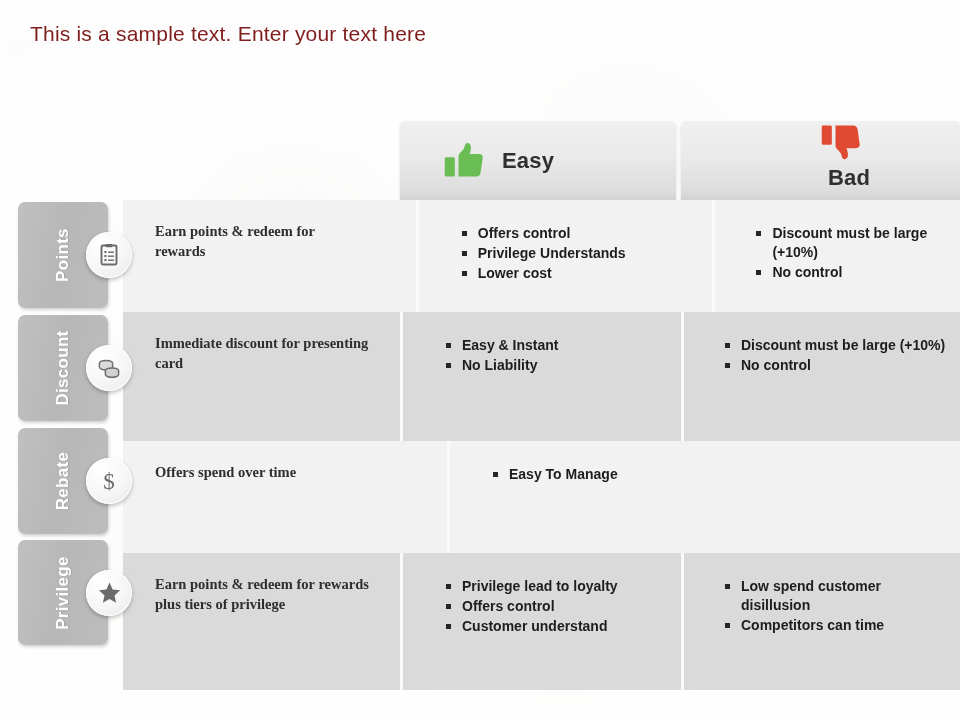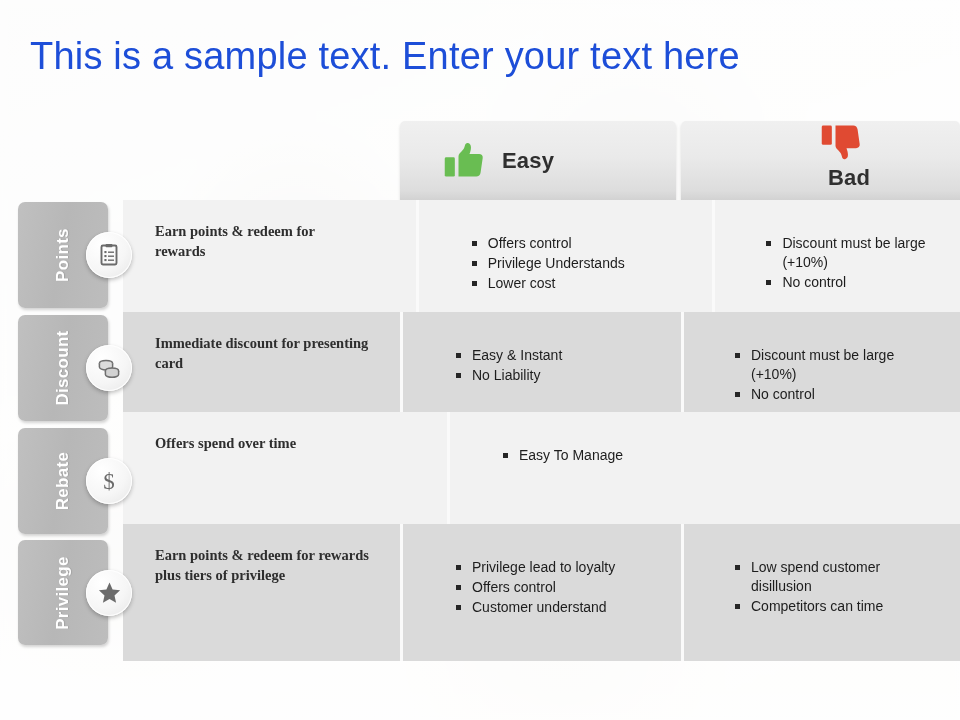--- a/index.html
+++ b/index.html
@@ -39,26 +39,25 @@
   #slide {
     position: absolute;
     inset: 0;
   }
 
   
   #page-title {
     position: absolute;
     left: 30px;
     top: 22px;
-    font-size: 38px;
+    font-size: 21px;
     font-weight: 400;
-    color: #1d4ed8;
+    color: #7f1d1d;
     letter-spacing: 0.2px;
     white-space: nowrap;
-    margin-top: 13px;
   }
 
   
   .hdr {
     position: absolute;
     top: 121px;
     height: 79px;
     border-radius: 5px 5px 0 0;
     background: linear-gradient(180deg, #f0f0f0 0%, #eaeaea 45%, #dddddd 88%, #d2d2d2 100%);
     box-shadow: 0 2px 3px rgba(0,0,0,0.13);
@@ -104,21 +103,21 @@
   .cell-bad  { width: 279px; padding: 22px 10px 0 38px; border-left: 3px solid #fafafa; }
 
   .desc-text {
     font-size: 14.5px;
     font-weight: bold;
     color: #2e2e2e;
     line-height: 1.36;
     font-family: "Liberation Serif", serif;
   }
 
-  ul.bullets { list-style: none; margin: 12px; padding: 0; }
+  ul.bullets { list-style: none; margin: 2px; padding: 0; font-weight: bold; }
   ul.bullets li {
     position: relative;
     padding-left: 17px;
     font-size: 14px;
     color: #1d1d1d;
     line-height: 1.37;
     margin-bottom: 1px;
   }
   ul.bullets li::before {
     content: "";
@@ -211,21 +210,21 @@
         </div>
         <div class="cell cell-bad">
           <ul class="bullets">
             <li>Discount must be large (+10%)</li>
             <li>No control</li>
           </ul>
         </div>
       </div>
     </div>
 
-    <div class="row" style="height:100px;">
+    <div class="row" style="height:129px;">
       <div class="strip strip-even">
         <div class="cell cell-desc">
           <div class="desc-text">Immediate  discount for presenting  card</div>
         </div>
         <div class="cell cell-good">
           <ul class="bullets">
             <li>Easy &amp; Instant</li>
             <li>No Liability</li>
           </ul>
         </div>

